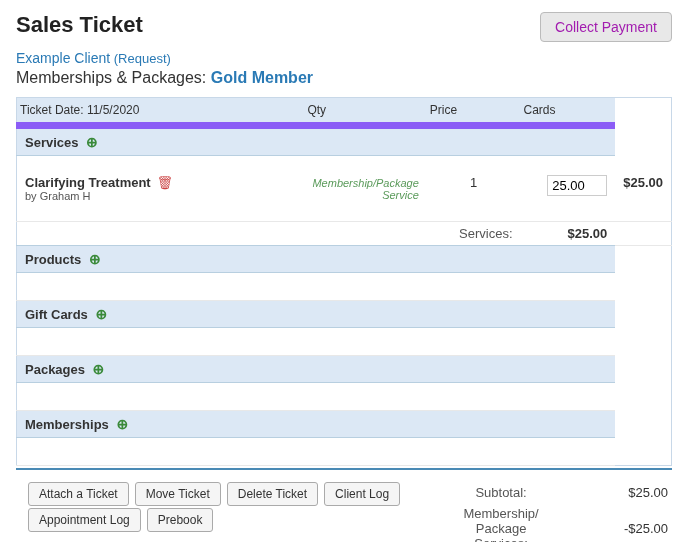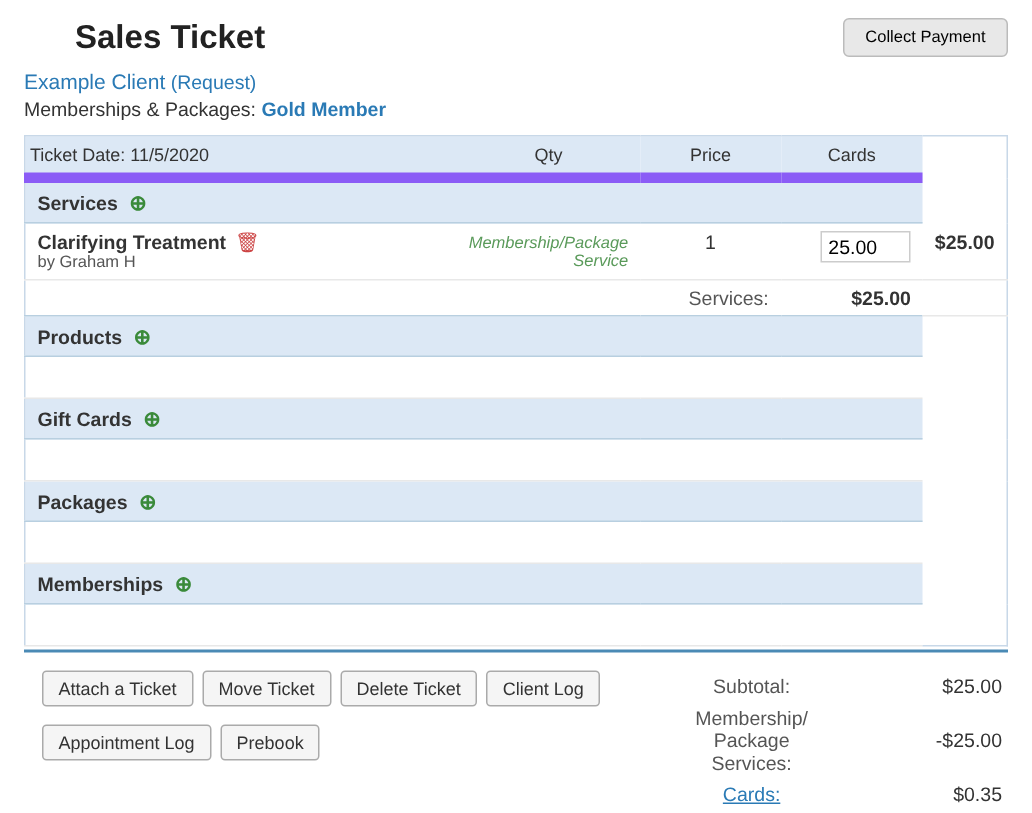--- a/index.html
+++ b/index.html
@@ -12,49 +12,48 @@
       min-height: 542px;
     }
     .page {
       padding: 12px 16px;
     }
     .header {
       display: flex;
       justify-content: space-between;
       align-items: flex-start;
       margin-bottom: 8px;
-      margin-left: 34px;
     }
     .page-title {
       font-size: 22px;
       font-weight: bold;
       color: #222;
     }
     .collect-btn {
       background: #e8e8e8;
       border: 1px solid #bbb;
       border-radius: 4px;
       padding: 6px 14px;
-      font-size: 11px;
-      cursor: pointer;
-      color: #000000;
+      font-size: 14px;
+      cursor: pointer;
+      color: #a21caf;
       font-weight: normal;
     }
     .client-link {
       color: #2a7ab5;
       text-decoration: none;
       font-size: 14px;
     }
     .client-secondary {
       color: #555;
       font-size: 13px;
     }
     .membership-row {
       margin-top: 3px;
-      font-size: 13px;
+      font-size: 16px;
     }
     .membership-label { color: #333; }
     .membership-value {
       color: #2a7ab5;
       font-weight: bold;
     }
 
     
     .ticket-table {
       width: 100%;
@@ -64,34 +63,34 @@
     }
     .ticket-table th {
       background: #dce8f5;
       text-align: left;
       padding: 5px 3px;
       font-size: 12px;
       color: #333;
       font-weight: normal;
       border-bottom: 7px solid #8b5cf6;
     }
-    .ticket-table th.right { text-align: center; }
+    .ticket-table th.right { text-align: left; }
     .section-header td {
       background: #dce8f5;
       padding: 5px 8px;
       font-weight: bold;
       font-size: 13px;
       border-top: 1px solid #b8cfe0;
       border-bottom: 1px solid #b8cfe0;
     }
     .section-header.top-border td {
       border-top: 2px solid #a0b8cc;
     }
     .service-row td {
-      padding: 5px 8px;
+      padding: 19px 8px;
       vertical-align: top;
       border-bottom: 1px solid #e8e8e8;
     }
     .service-name {
       font-weight: bold;
       font-size: 13px;
     }
     .service-by {
       font-size: 11px;
       color: #555;
@@ -137,21 +136,21 @@
     .bottom-left {
       flex: 1;
     }
     .bottom-right {
       width: 240px;
       flex-shrink: 0;
     }
     .action-buttons-row {
       display: flex;
       gap: 6px;
-      margin-bottom: 12px;
+      margin-bottom: 2px;
       flex-wrap: wrap;
       padding-left: 12px;
     }
     .action-btn {
       border: 1px solid #aaa;
       background: #f5f5f5;
       border-radius: 3px;
       padding: 4px 10px;
       font-size: 12px;
       cursor: pointer;

